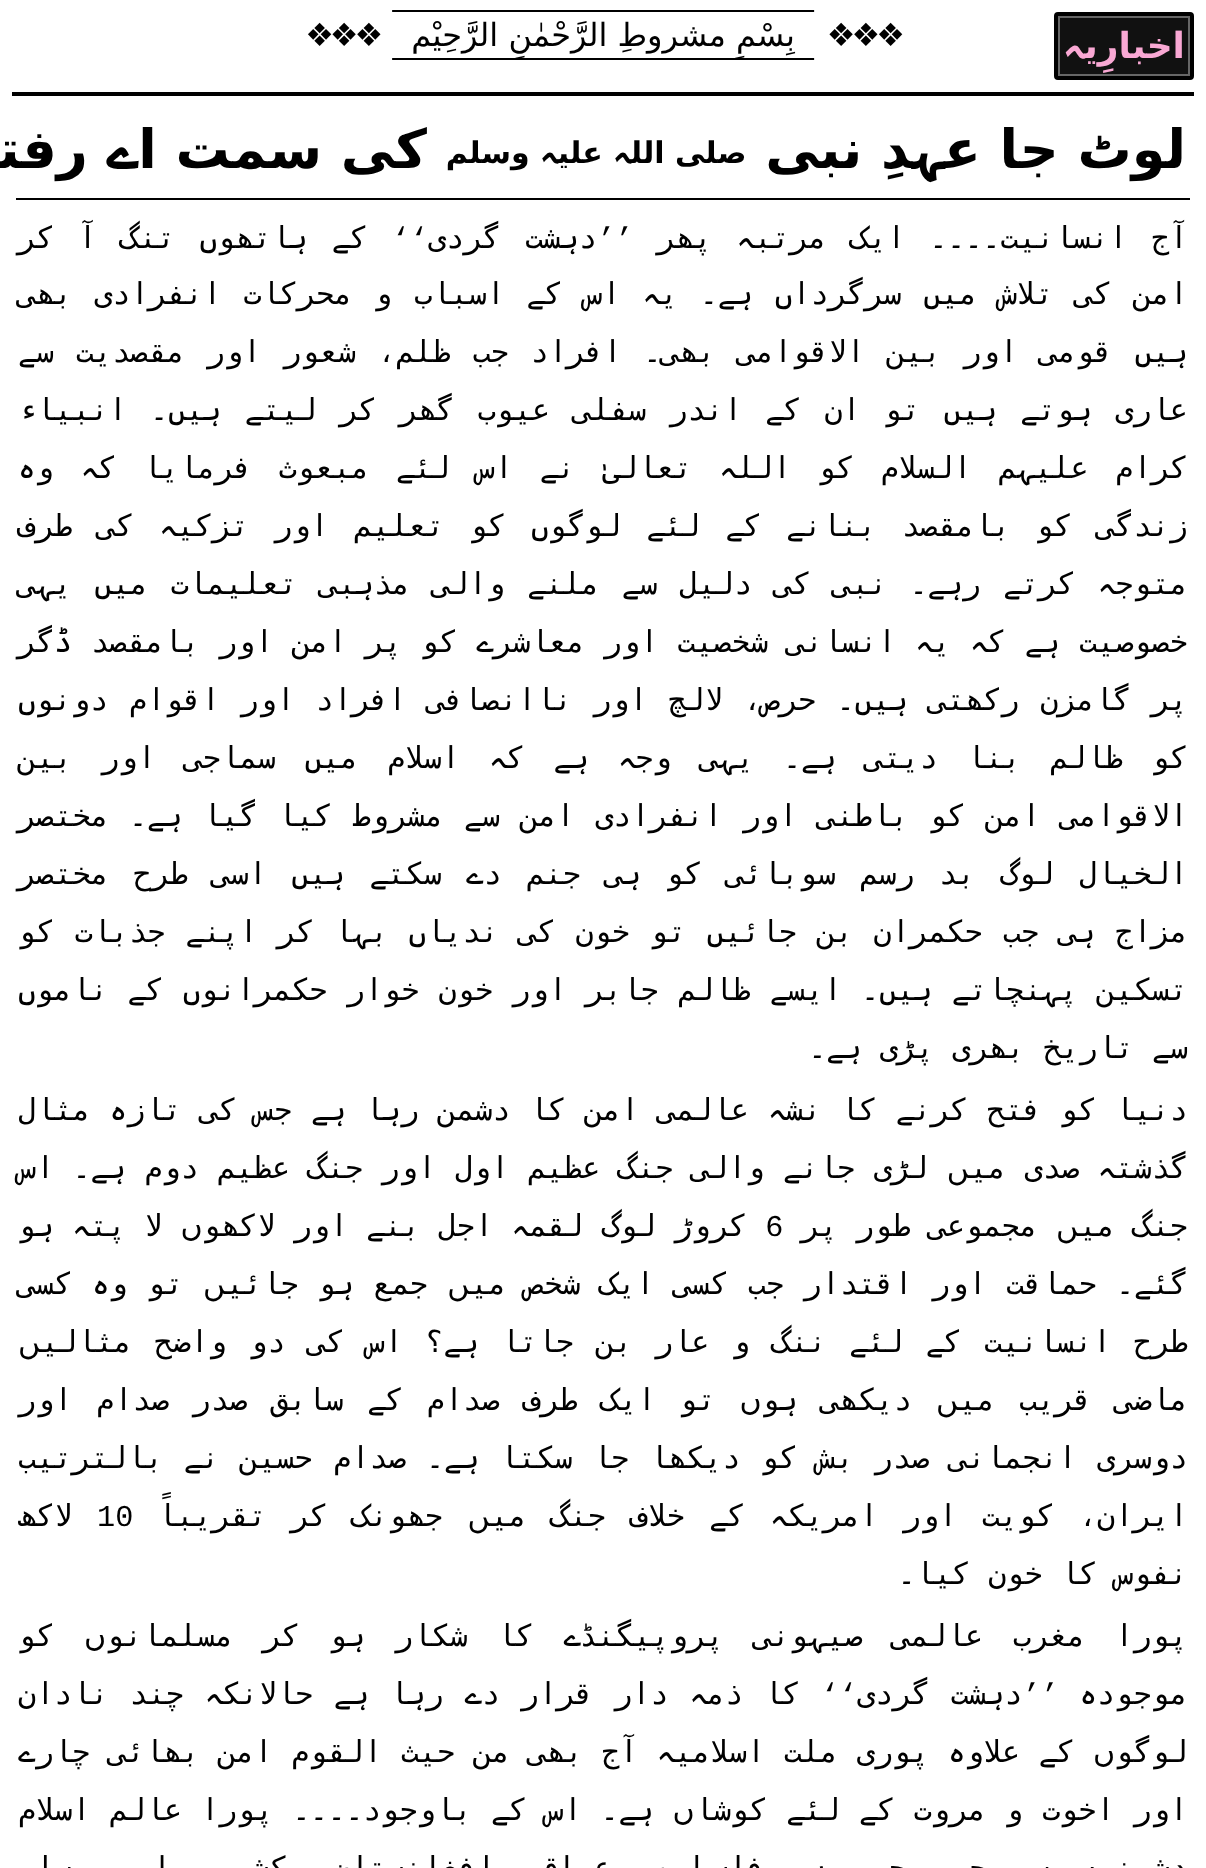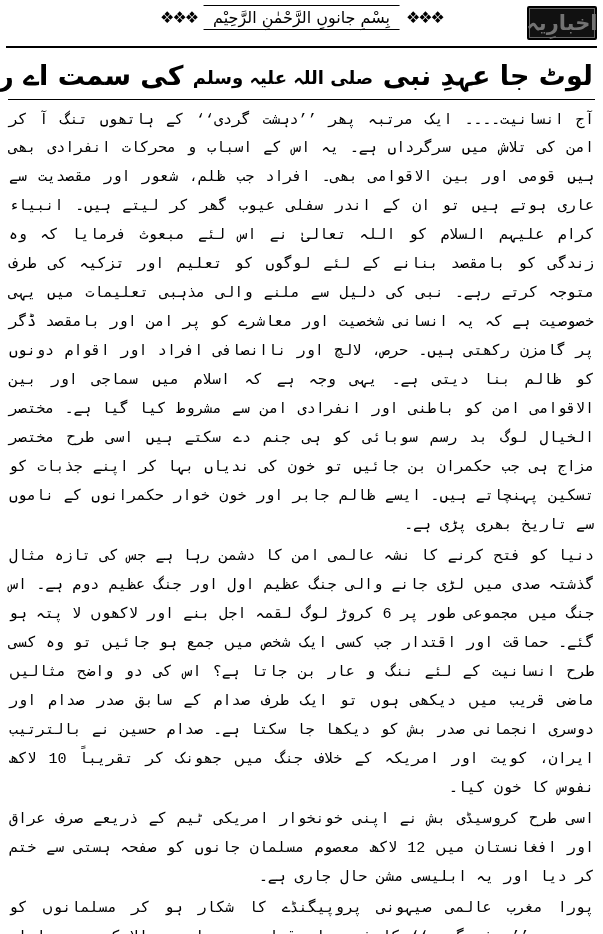--- a/index.html
+++ b/index.html
@@ -30,27 +30,27 @@
     margin: 4px 6px 0 6px;
     border-bottom: 2px solid #000;
   }
   .logo-badge {
     position: absolute;
     right: 0;
     top: 2px;
     width: 66px;
     height: 30px;
     background: #111;
-    color: #737373;
+    color: #f9a8d4;
     border: 2px solid #000;
     border-radius: 2px;
     display: flex;
     align-items: center;
     justify-content: center;
-    font-size: 21px;
+    font-size: 18px;
     font-weight: bold;
     letter-spacing: 0px;
     direction: rtl;
     box-shadow: inset 0 0 0 1px #666;
   }
   .bismillah-wrap {
     position: absolute;
     left: 50%;
     top: 1px;
     transform: translateX(-50%);
@@ -78,21 +78,21 @@
   .title {
     direction: rtl;
     text-align: center;
     font-size: 27px;
     font-weight: bold;
     line-height: 1.5;
     margin: 8px 10px 2px 10px;
     white-space: nowrap;
   }
   .title .pbuh {
-    font-size: 18px;
+    font-size: 15px;
     vertical-align: middle;
   }
   .title-rule {
     height: 1px;
     background: #000;
     margin: 2px 8px 6px 8px;
   }
 
   
   .body {
@@ -114,33 +114,32 @@
   }
 </style>
 </head>
 <body>
 
 <div class="page">
 
   <div class="header">
     <div class="bismillah-wrap">
       <span class="orn">❖❖❖</span>
-      <span class="bismillah">بِسْمِ جانوںِ الرَّحْمٰنِ الرَّحِیْم</span>
+      <span class="bismillah">بِسْمِ مشروطِ الرَّحْمٰنِ الرَّحِیْم</span>
       <span class="orn">❖❖❖</span>
     </div>
     <div class="logo-badge">اخبارِیہ</div>
   </div>
 
   <h1 class="title">
     <span>لوٹ جا عہدِ نبی</span>
     <span class="pbuh">صلی اللہ علیہ وسلم</span>
     <span>کی سمت اے رفتارِ جہاں!</span>
   </h1>
   <div class="title-rule"></div>
 
   <div class="body">
     <p>آج انسانیت۔۔۔۔ ایک مرتبہ پھر ’’دہشت گردی‘‘ کے ہاتھوں تنگ آ کر امن کی تلاش میں سرگرداں ہے۔ یہ اس کے اسباب و محرکات انفرادی بھی ہیں قومی اور بین الاقوامی بھی۔ افراد جب ظلم، شعور اور مقصدیت سے عاری ہوتے ہیں تو ان کے اندر سفلی عیوب گھر کر لیتے ہیں۔ انبیاء کرام علیہم السلام کو اللہ تعالیٰ نے اس لئے مبعوث فرمایا کہ وہ زندگی کو بامقصد بنانے کے لئے لوگوں کو تعلیم اور تزکیہ کی طرف متوجہ کرتے رہے۔ نبی کی دلیل سے ملنے والی مذہبی تعلیمات میں یہی خصوصیت ہے کہ یہ انسانی شخصیت اور معاشرے کو پر امن اور بامقصد ڈگر پر گامزن رکھتی ہیں۔ حرص، لالچ اور ناانصافی افراد اور اقوام دونوں کو ظالم بنا دیتی ہے۔ یہی وجہ ہے کہ اسلام میں سماجی اور بین الاقوامی امن کو باطنی اور انفرادی امن سے مشروط کیا گیا ہے۔ مختصر الخیال لوگ بد رسم سوبائی کو ہی جنم دے سکتے ہیں اسی طرح مختصر مزاج ہی جب حکمران بن جائیں تو خون کی ندیاں بہا کر اپنے جذبات کو تسکین پہنچاتے ہیں۔ ایسے ظالم جابر اور خون خوار حکمرانوں کے ناموں سے تاریخ بھری پڑی ہے۔</p>
     <p>دنیا کو فتح کرنے کا نشہ عالمی امن کا دشمن رہا ہے جس کی تازہ مثال گذشتہ صدی میں لڑی جانے والی جنگ عظیم اول اور جنگ عظیم دوم ہے۔ اس جنگ میں مجموعی طور پر 6 کروڑ لوگ لقمہ اجل بنے اور لاکھوں لا پتہ ہو گئے۔ حماقت اور اقتدار جب کسی ایک شخص میں جمع ہو جائیں تو وہ کسی طرح انسانیت کے لئے ننگ و عار بن جاتا ہے؟ اس کی دو واضح مثالیں ماضی قریب میں دیکھی ہوں تو ایک طرف صدام کے سابق صدر صدام اور دوسری انجمانی صدر بش کو دیکھا جا سکتا ہے۔ صدام حسین نے بالترتیب ایران، کویت اور امریکہ کے خلاف جنگ میں جھونک کر تقریباً 10 لاکھ نفوس کا خون کیا۔</p>
-    <p>اسی طرح کروسیڈی بش نے اپنی خونخوار امریکی ٹیم کے ذریعے صرف عراق اور افغانستان میں 12 لاکھ معصوم مسلمان جانوں کو صفحہ ہستی سے ختم کر دیا اور یہ ابلیسی مشن حال جاری ہے۔</p>
     <p>پورا مغرب عالمی صیہونی پروپیگنڈے کا شکار ہو کر مسلمانوں کو موجودہ ’’دہشت گردی‘‘ کا ذمہ دار قرار دے رہا ہے حالانکہ چند نادان لوگوں کے علاوہ پوری ملت اسلامیہ آج بھی من حیث القوم امن بھائی چارے اور اخوت و مروت کے لئے کوشاں ہے۔ اس کے باوجود۔۔۔۔ پورا عالم اسلام دشمنوں سے چور چور ہے فلسطین، عراق، افغانستان، کشمیر اور مسلم اکثریت کے حامل بھارتی علاقے شدید دباؤ اور مزاحمت کے دور سے گزر رہے ہیں۔ تاہم ان کا صبر اور جذبہ ایثار بھی اپنا اثر دکھا رہا ہے۔ گریٹر اسرائیل کے خواب دیکھنے والی عالمی یہودی لابی کے سرکشنے تمام تر تزویراتی تیاریوں کے باوجود پہلے لبنان اور حال ہی میں غزہ کے نتیجے اور بے تیغ مسلمانوں سے ٹکرا کر کے بسی کے ہاتھوں اپنے ہی خون کے گھونٹ بھر رہے ہیں۔ آتش و آہن کی بارش سے ہنستی بستی آبادیوں کو تورا بورا بنا دینے کا امن عالم کے کھٹکھٹے لگانے والی سابق انتظامیہ اپنی خون آشام مہمات کو ’’تاریخی غلطی‘‘ قرار دے چکی ہے۔ نئے امریکی صدر بارک اوباما نے نظام کی تبدیلی کا نعرہ لگا کر حیران کن کامیابی حاصل کی ہے۔ اس نے عراق سے جنگی فوجوں کو واپس بلانے کا اعلان کر کے وہاں</p>
   </div>
 
 </div>
 
 </body></html>

